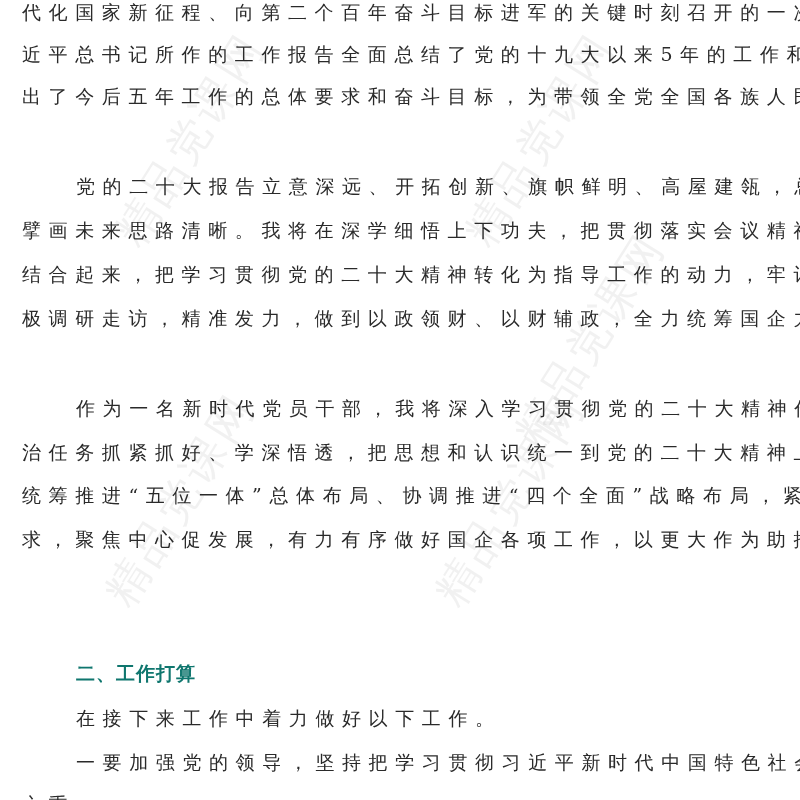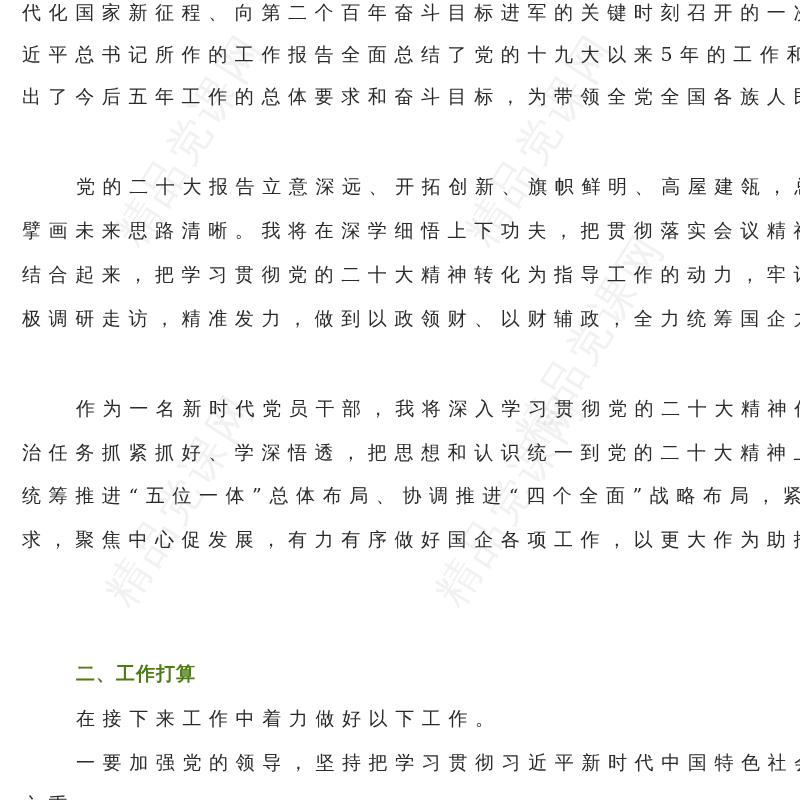--- a/index.html
+++ b/index.html
@@ -3,21 +3,21 @@
 <meta charset="utf-8">
 <style>
   html, body { margin:0; padding:0; background:#ffffff; }
   body { width:800px; height:800px; overflow:hidden; position:relative;
          font-family:"DejaVu Serif","Liberation Serif",serif; color:#2a2a2a; }
   .page { position:absolute; left:0; top:0; width:800px; height:800px; }
   .line { position:absolute; left:22px; width:760px; height:36px; line-height:36px;
           font-size:19px; letter-spacing:7.6px; white-space:nowrap; overflow:visible; }
   .indent { left:76px; }
   .heading { position:absolute; left:76px; height:36px; line-height:36px;
-             font-size:19px; font-weight:bold; color:#4d7c0f; letter-spacing:1px;
+             font-size:19px; font-weight:bold; color:#0f766e; letter-spacing:1px;
              font-family:"DejaVu Sans","Liberation Sans",sans-serif; }
   .wm { position:absolute; font-size:44px; color:rgba(150,150,150,0.13);
         transform:rotate(-58deg); transform-origin:center; white-space:nowrap;
         font-family:"DejaVu Sans","Liberation Sans",sans-serif; letter-spacing:4px;
         pointer-events:none; }
 </style>
 </head>
 <body>
 
 <div class="page">

